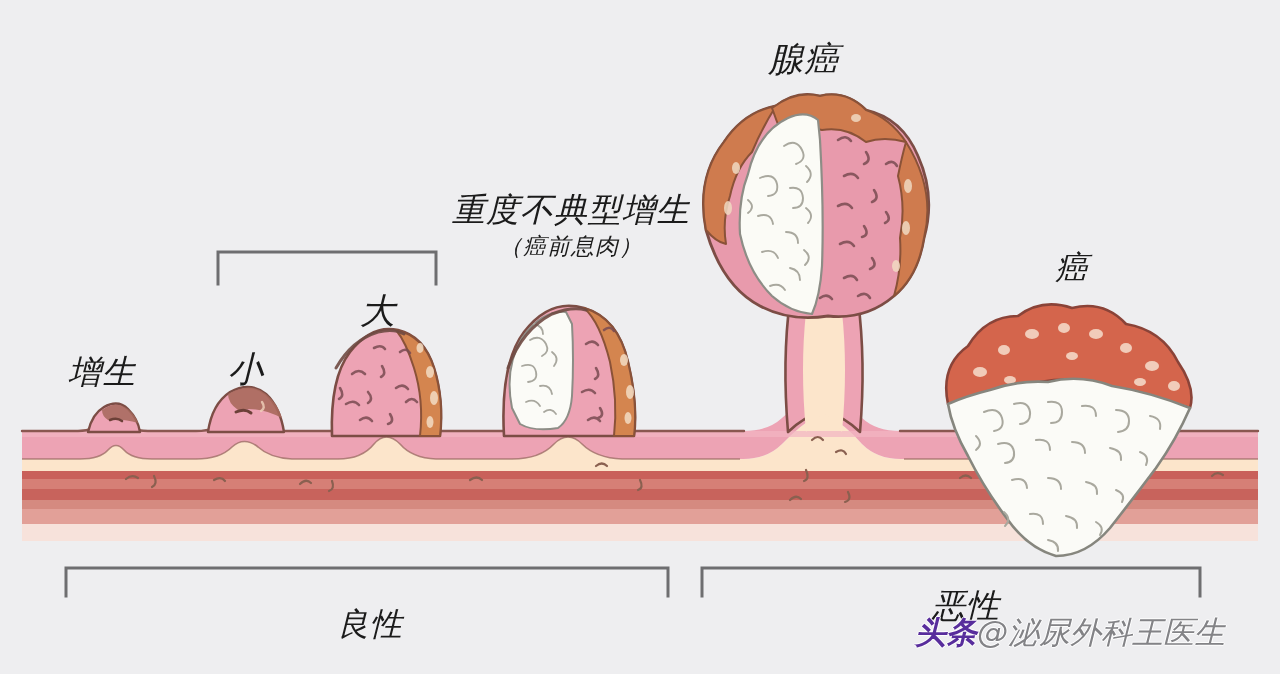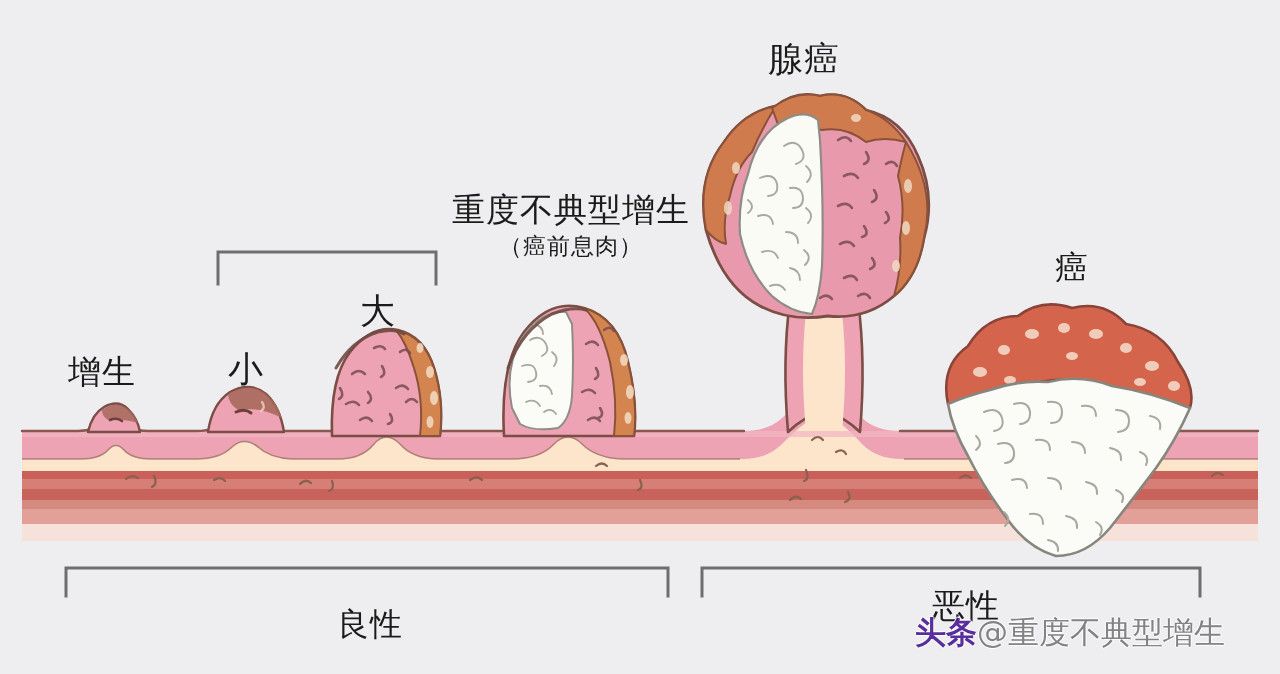--- a/index.html
+++ b/index.html
@@ -7,20 +7,21 @@
     padding: 0;
     background: #ffffff;
   }
   #stage {
     position: relative;
     width: 1280px;
     height: 674px;
     background: #eeeef0;
     overflow: hidden;
     font-family: "DejaVu Sans", "Liberation Sans", sans-serif;
+    font-style: italic;
   }
   #figure {
     position: absolute;
     inset: 0;
     width: 1280px;
     height: 674px;
   }
   .lbl {
     position: absolute;
     color: #1b1b1b;
@@ -457,16 +458,16 @@
 
   <div class="lbl lbl-small">小</div>
 
   <div class="lbl lbl-hyperplasia">增生</div>
 
   <div class="lbl lbl-benign">良性</div>
 
   <div class="lbl lbl-malignant">恶性</div>
 
   <div class="watermark">
-    <span class="tt">头条</span><span>@重度不典型增生</span>
+    <span class="tt">头条</span><span>@泌尿外科王医生</span>
   </div>
 
 </div>
 
 </body></html>

